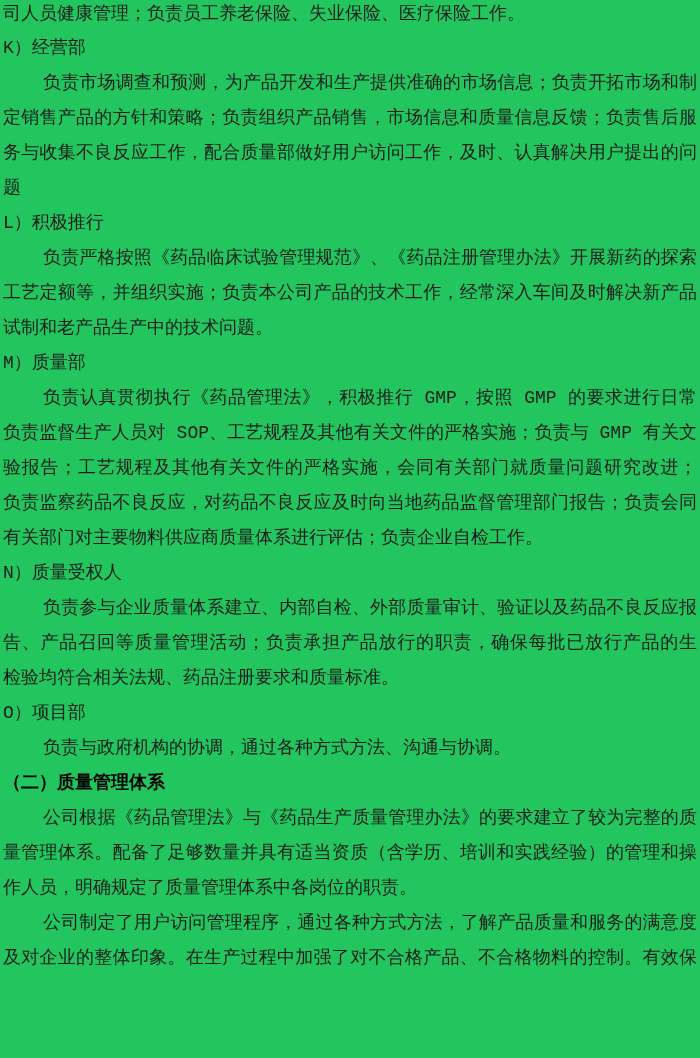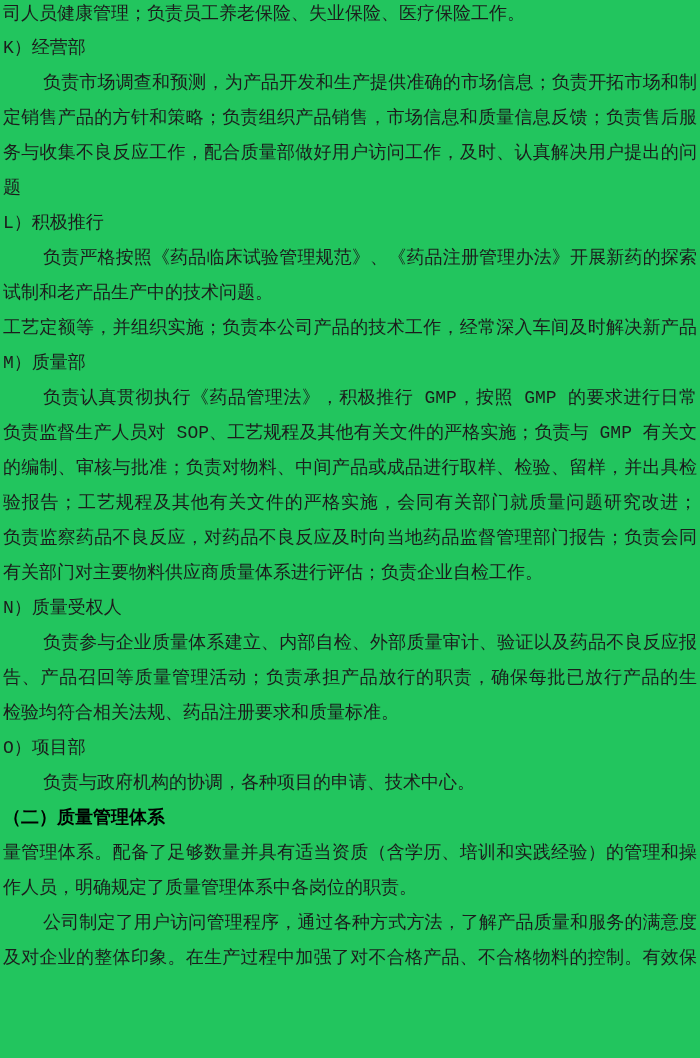--- a/index.html
+++ b/index.html
@@ -56,52 +56,52 @@
         <div class="line indent fill">负责市场调查和预测，为产品开发和生产提供准确的市场信息；负责开拓市场和制</div>
         <div class="line fill">定销售产品的方针和策略；负责组织产品销售，市场信息和质量信息反馈；负责售后服</div>
         <div class="line fill">务与收集不良反应工作，配合质量部做好用户访问工作，及时、认真解决用户提出的问</div>
         <div class="line">题</div>
       </div>
       <div class="block label">
         <div class="line">L）积极推行</div>
       </div>
       <div class="block paragraph">
         <div class="line indent fill">负责严格按照《药品临床试验管理规范》、《药品注册管理办法》开展新药的探索和</div>
+        <div class="line fill">工艺定额等，并组织实施；负责本公司产品的技术工作，经常深入车间及时解决新产品</div>
         <div class="line">试制和老产品生产中的技术问题。</div>
-        <div class="line fill">工艺定额等，并组织实施；负责本公司产品的技术工作，经常深入车间及时解决新产品</div>
       </div>
       <div class="block label">
         <div class="line">M）质量部</div>
       </div>
       <div class="block paragraph">
         <div class="line indent fill">负责认真贯彻执行《药品管理法》，积极推行 GMP，按照 GMP 的要求进行日常工作。</div>
         <div class="line fill">负责监督生产人员对 SOP、工艺规程及其他有关文件的严格实施；负责与 GMP 有关文件</div>
-        <div class="line fill">的编制、审核与批准；负责对物料、中间产品或成品进行取样、检验、留样，并出具检</div>
         <div class="line fill">验报告；工艺规程及其他有关文件的严格实施，会同有关部门就质量问题研究改进；</div>
         <div class="line fill">负责监察药品不良反应，对药品不良反应及时向当地药品监督管理部门报告；负责会同</div>
         <div class="line">有关部门对主要物料供应商质量体系进行评估；负责企业自检工作。</div>
       </div>
       <div class="block label">
         <div class="line">N）质量受权人</div>
       </div>
       <div class="block paragraph">
         <div class="line indent fill">负责参与企业质量体系建立、内部自检、外部质量审计、验证以及药品不良反应报</div>
         <div class="line fill">告、产品召回等质量管理活动；负责承担产品放行的职责，确保每批已放行产品的生产、</div>
         <div class="line">检验均符合相关法规、药品注册要求和质量标准。</div>
       </div>
       <div class="block label">
         <div class="line">O）项目部</div>
       </div>
       <div class="block paragraph">
-        <div class="line indent">负责与政府机构的协调，各种项目的申请、技术中心。</div>
+        <div class="line indent">负责与政府机构的协调，通过各种方式方法、沟通与协调。</div>
       </div>
       <div class="block heading">
         <div class="line">（二）质量管理体系</div>
       </div>
       <div class="block paragraph">
+        <div class="line indent fill">公司根据《药品管理法》与《药品生产质量管理办法》的要求建立了较为完整的质</div>
         <div class="line fill">量管理体系。配备了足够数量并具有适当资质（含学历、培训和实践经验）的管理和操</div>
         <div class="line">作人员，明确规定了质量管理体系中各岗位的职责。</div>
       </div>
       <div class="block paragraph">
         <div class="line indent fill">公司制定了用户访问管理程序，通过各种方式方法，了解产品质量和服务的满意度</div>
         <div class="line fill">及对企业的整体印象。在生产过程中加强了对不合格产品、不合格物料的控制。有效保</div>
       </div>
     </div>
 </div>
 

